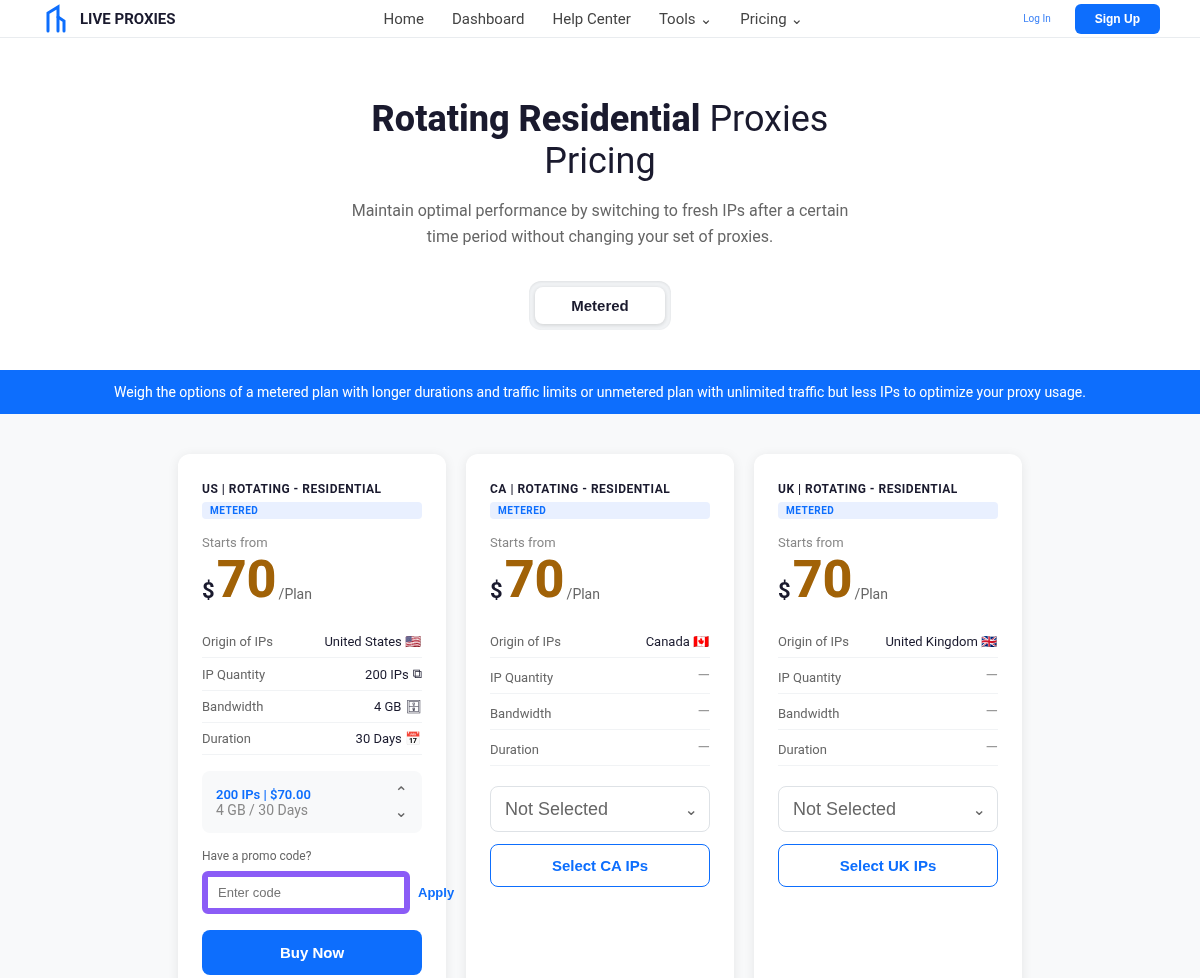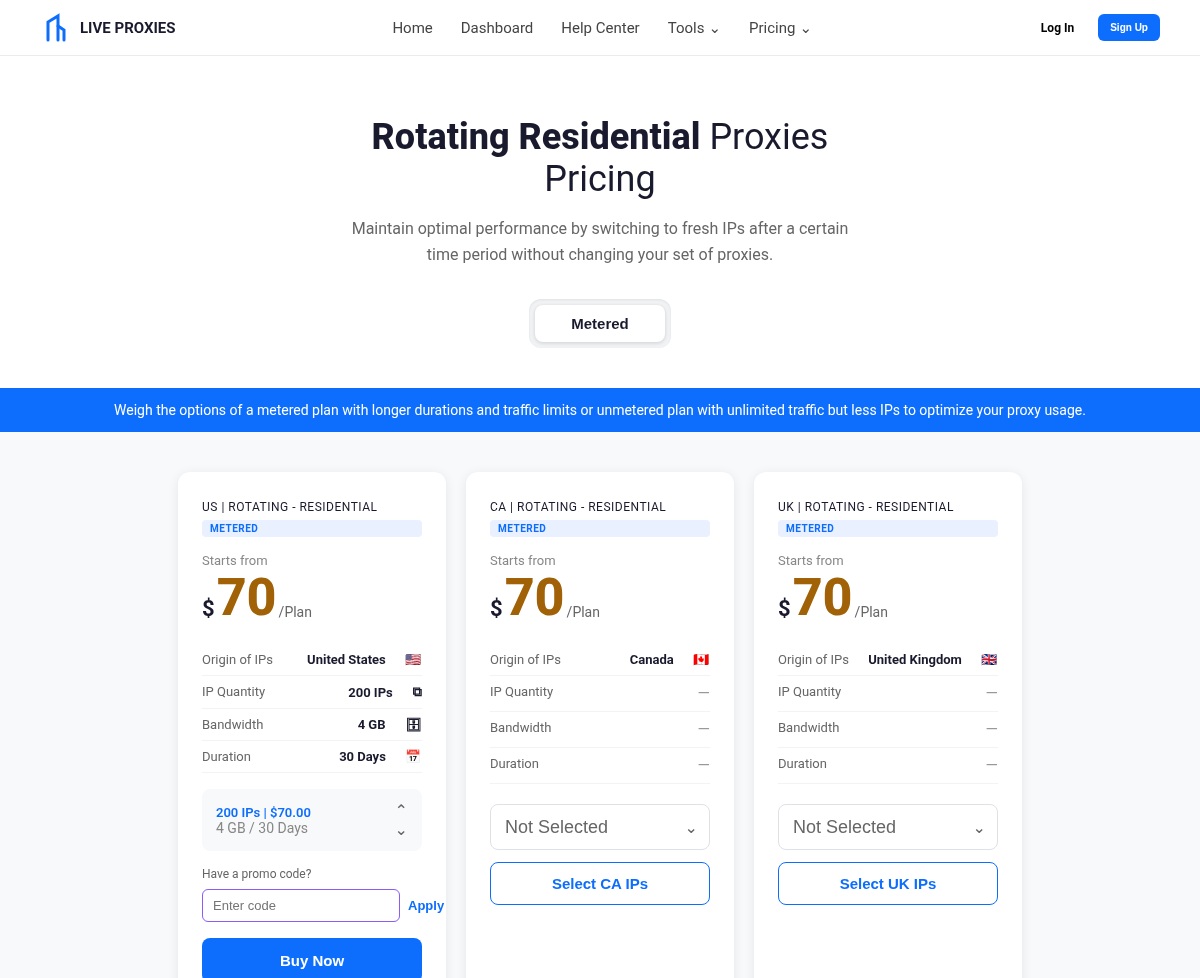--- a/index.html
+++ b/index.html
@@ -1,33 +1,33 @@
 <!DOCTYPE html>
 <html><head>
   <meta charset="utf-8">
   <style>
     * { box-sizing: border-box; margin: 0; padding: 0; }
     body { font-family: -apple-system, BlinkMacSystemFont, 'Segoe UI', Roboto, sans-serif; background: #f8f9fa; color: #333; }
 
     
     nav {
       display: flex; align-items: center; justify-content: space-between;
-      padding: 0 40px; height: 56px; background: #fff;
+      padding: 0 40px; height: 38px; background: #fff;
       border-bottom: 1px solid #e9ecef;
     }
     .nav-logo { display: flex; align-items: center; gap: 8px; font-weight: 700; font-size: 15px; color: #1a1a2e; }
     .logo-icon { width: 32px; height: 32px; }
     .nav-links { display: flex; align-items: center; gap: 28px; }
     .nav-links a { text-decoration: none; color: #444; font-size: 15px; }
     .nav-link-with-arrow { display: flex; align-items: center; gap: 4px; }
     .nav-actions { display: flex; align-items: center; gap: 12px; }
-    .btn-login { color: #000000; font-size: 12px; text-decoration: none; padding: 6px 12px; font-weight: bold; }
+    .btn-login { color: #3b82f6; font-size: 10px; text-decoration: none; padding: 6px 12px; }
     .btn-signup {
-      background: #0d6efd; color: #fff; border: none; padding: 8px 12px;
-      border-radius: 6px; font-size: 10px; font-weight: 600; cursor: pointer;
+      background: #0d6efd; color: #fff; border: none; padding: 8px 20px;
+      border-radius: 6px; font-size: 12px; font-weight: 600; cursor: pointer;
     }
 
     
     .hero { text-align: center; padding: 60px 20px 40px; background: #fff; }
     .hero h1 { font-size: 36px; font-weight: 700; color: #1a1a2e; margin-bottom: 16px; }
     .hero h1 span { font-weight: 400; }
     .hero p { color: #666; font-size: 16px; line-height: 1.6; max-width: 520px; margin: 0 auto 32px; }
 
     
     .toggle-container {
@@ -52,56 +52,56 @@
       display: flex; gap: 20px; justify-content: center; flex-wrap: wrap;
     }
 
     .card {
       background: #fff; border-radius: 12px; padding: 28px 24px;
       width: 268px; box-shadow: 0 2px 12px rgba(0,0,0,0.08);
       display: flex; flex-direction: column; gap: 0;
     }
 
     .card-header-label {
-      font-size: 12px; font-weight: 400; letter-spacing: 0.5px; color: #1a1a2e; margin-bottom: 6px;
+      font-size: 12px; font-weight: 700; letter-spacing: 0.5px; color: #1a1a2e; margin-bottom: 6px;
     }
     .badge {
       display: inline-block; background: #e9f0ff; color: #0d6efd;
       font-size: 10px; font-weight: 700; padding: 3px 8px;
       border-radius: 4px; letter-spacing: 0.5px; margin-bottom: 16px;
     }
     .starts-from { font-size: 13px; color: #888; margin-bottom: 4px; }
     .price-row { display: flex; align-items: flex-end; gap: 2px; margin-bottom: 20px; }
     .price-dollar { font-size: 22px; font-weight: 700; color: #1a1a2e; line-height: 1; margin-bottom: 4px; }
     .price-amount { font-size: 52px; font-weight: 800; color: #a16207; line-height: 1; }
     .price-plan { font-size: 14px; color: #666; margin-bottom: 4px; }
 
     .spec-row {
-      display: flex; justify-content: space-between; align-items: flex-start;
+      display: flex; justify-content: space-between; align-items: flex-end;
       padding: 8px 0; border-bottom: 1px solid #f1f3f5; font-size: 13px;
     }
     .spec-label { color: #666; }
-    .spec-value { color: #1a1a2e; font-weight: 700; display: flex; align-items: center; gap: 20px; }
+    .spec-value { color: #1a1a2e; font-weight: 400; display: flex; align-items: center; gap: 4px; }
     .dash { color: #999; font-size: 16px; }
 
     
     .selector-box {
       background: #f8f9fa; border-radius: 8px; padding: 12px 14px;
       display: flex; justify-content: space-between; align-items: center;
       margin-top: 16px; cursor: pointer;
     }
     .selector-main { font-size: 13px; font-weight: 600; color: #0d6efd; }
     .selector-sub { font-size: 14px; color: #888; }
     .selector-arrow { color: #666; font-size: 16px; }
 
     .promo-section { margin-top: 16px; }
     .promo-label { font-size: 12px; color: #666; margin-bottom: 8px; }
     .promo-input-row { display: flex; gap: 8px; }
     .promo-input {
-      flex: 1; border: 1px solid #8b5cf6; border-radius: 6px;
+      flex: 1; border: 6px solid #8b5cf6; border-radius: 6px;
       padding: 8px 10px; font-size: 13px; color: #333;
     }
     .promo-apply { background: none; border: none; color: #0d6efd; font-size: 13px; font-weight: 600; cursor: pointer; }
 
     .btn-buy {
       margin-top: 16px; width: 100%; background: #0d6efd; color: #fff;
       border: none; padding: 14px; border-radius: 8px;
       font-size: 15px; font-weight: 700; cursor: pointer;
     }
     .dropdown-wrapper { position: relative; margin-top: 20px; }

